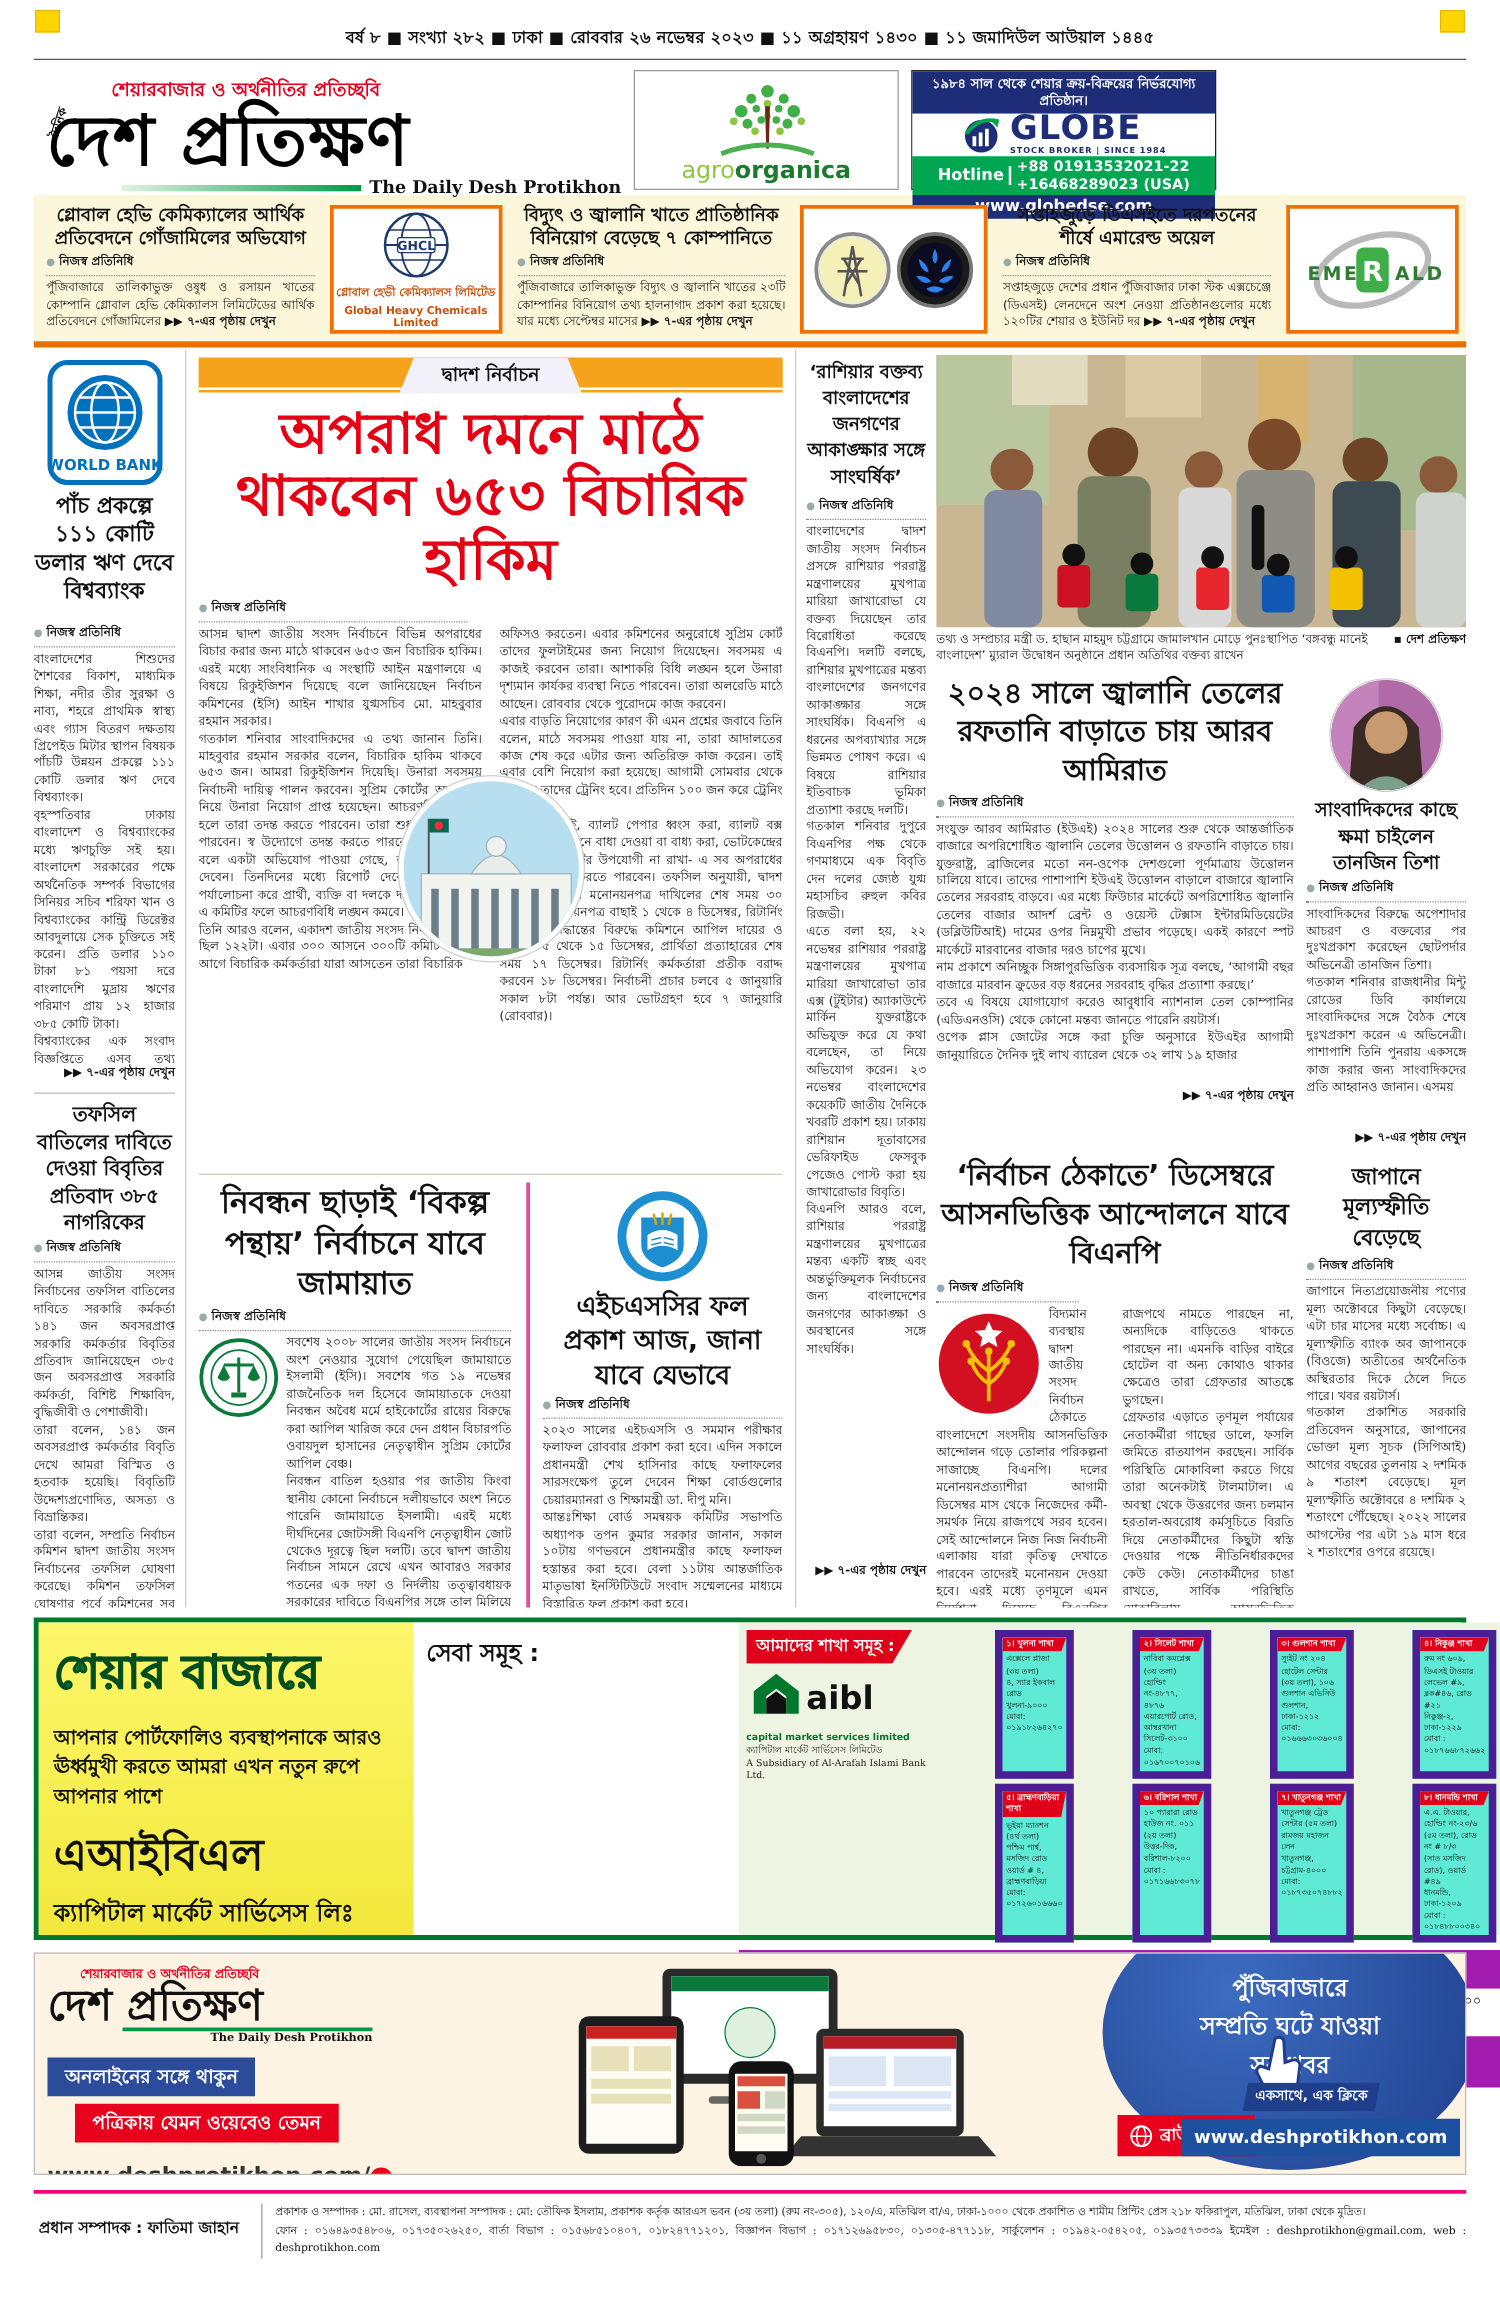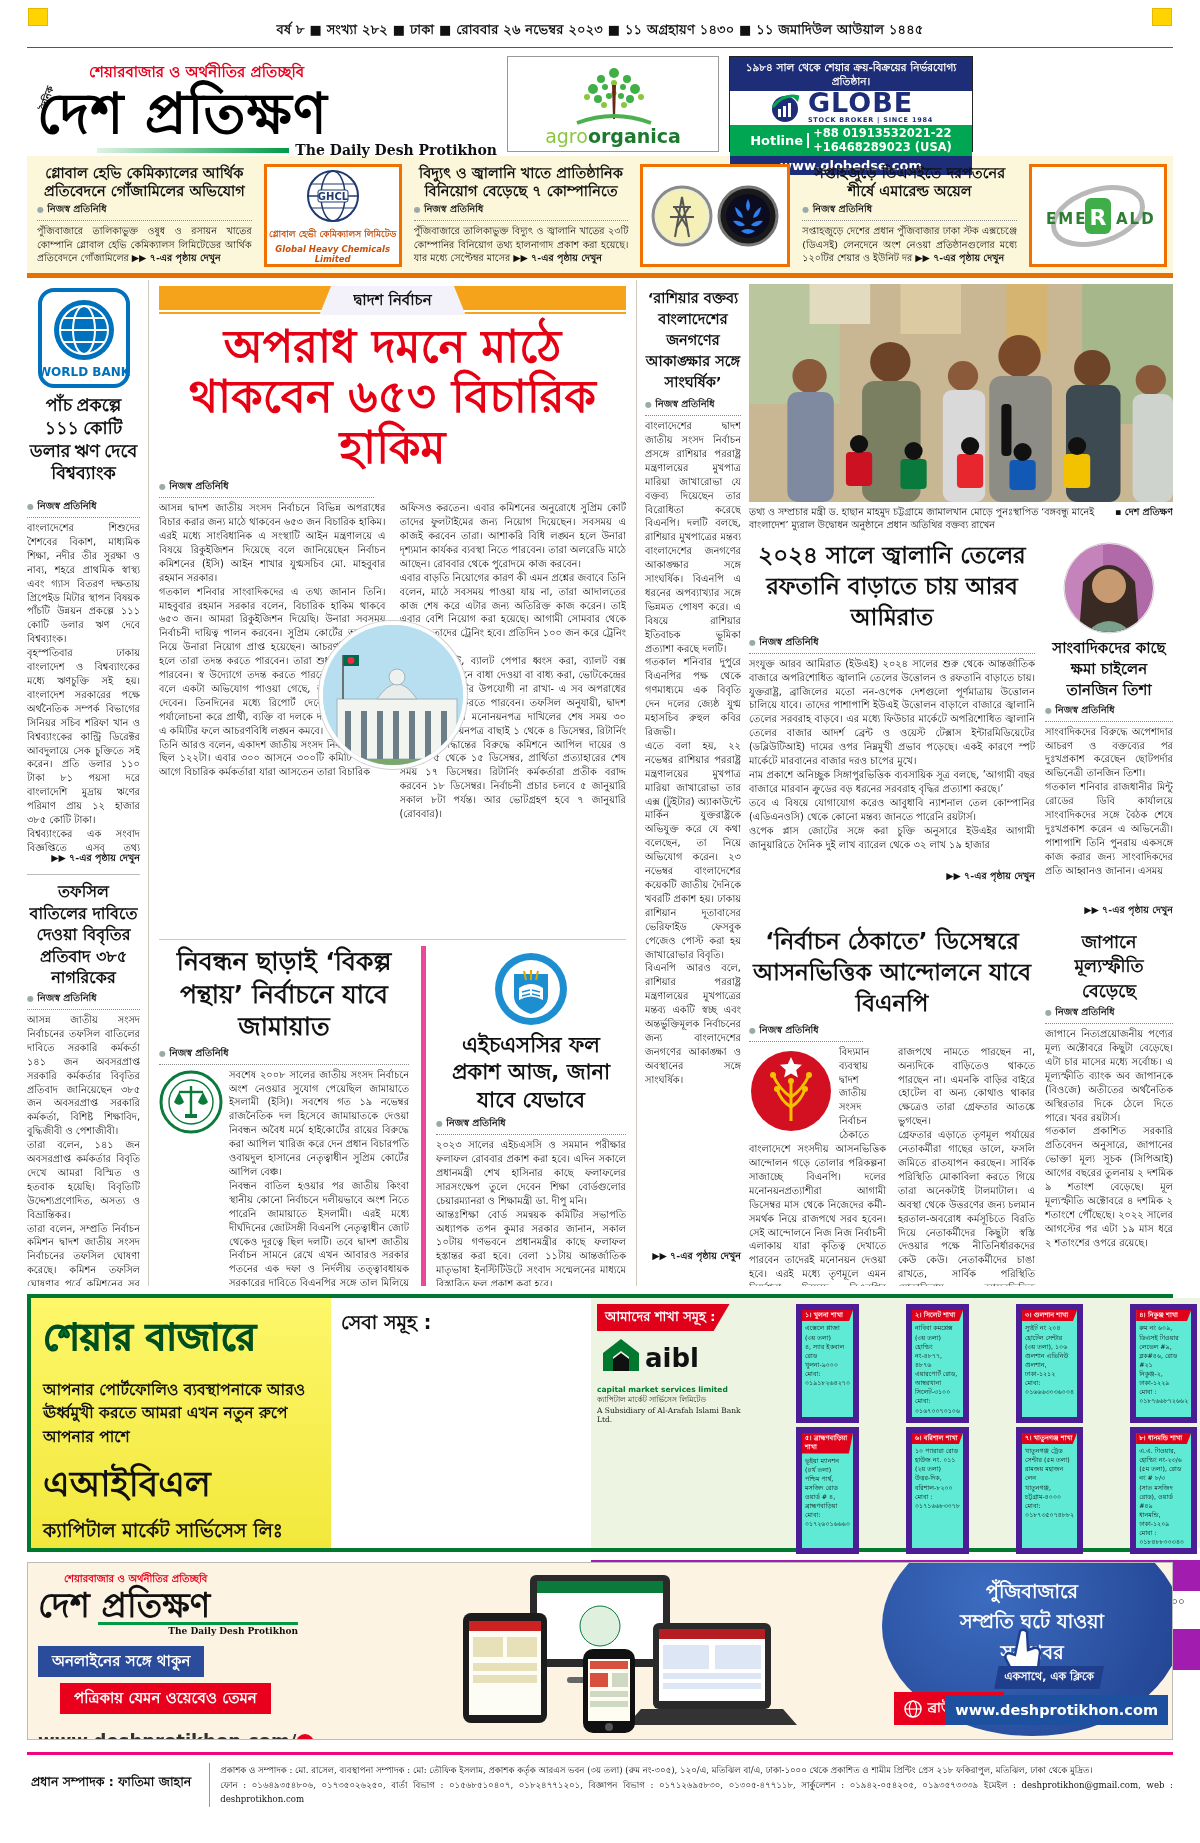--- a/index.html
+++ b/index.html
@@ -35,48 +35,48 @@
   .globead .g-hot .ph { font-size:11.5px; font-weight:bold; line-height:1.15; }
   .globead .g-web { background:#1e2d78; color:#fff; text-align:center; font-size:13px; font-weight:bold; padding:2px; }
 
   
   .teasers { background:#fcf7da; border-bottom:5px solid #e87000; display:flex; gap:8px; padding:8px 6px 6px; height:122px; }
   .tz { flex:1; min-width:0; padding:0 4px; }
   .tz h3 { font-size:14.5px; line-height:1.25; text-align:center; font-weight:bold; }
   .tz .tzbody { font-size:9.5px; line-height:1.4; text-align:justify; }
   .logobox { border:3px solid #f07000; background:#fff; width:138px; flex:none; display:flex; flex-direction:column; align-items:center; justify-content:center; gap:2px; }
   .logobox .b1 { color:#c8500a; font-size:9px; font-weight:bold; text-align:center; }
-  .logobox .b2 { color:#c8500a; font-size:8.5px; font-weight:bold; text-align:center;font-style:italic; }
+  .logobox .b2 { color:#c8500a; font-size:8.5px; font-weight:bold; text-align:center; }
   .imgbox { border:3px solid #f07000; width:150px; flex:none; background:#fff; display:flex; align-items:center; justify-content:center; gap:4px; }
   .byline { font-size:9.5px; font-weight:bold; margin:2px 0; }
   .byline .dot { color:#9aa; font-size:8px; }
   .byline.rule { border-bottom:1px dotted #888; padding-bottom:3px; margin-bottom:3px; }
   .cont { font-size:9.5px; font-weight:bold; text-align:right; white-space:nowrap; }
 
   
   .main { display:flex; gap:0; height:1006px; overflow:hidden; margin-top:2px; }
   .colL { width:122px; flex:none; padding:4px 8px 0 0; border-right:1px solid #cfcabc; }
   .colC { width:488px; flex:none; padding:0 10px; border-right:1px solid #cfcabc; }
   .colR { flex:1; min-width:0; padding:4px 0 0 8px; display:flex; gap:8px; }
   .artbody { font-size:9.8px; line-height:1.42; text-align:justify; }
   .preline { white-space:pre-line; }
 
-  .wb-h { font-size:17.5px; font-weight:bold; text-align:center; line-height:1.3; margin:6px 0 14px;font-family:Liberation Serif, serif; }
+  .wb-h { font-size:17.5px; font-weight:bold; text-align:center; line-height:1.3; margin:6px 0 14px; }
   .taf-h { font-size:16px; font-weight:bold; text-align:center; line-height:1.35; margin:6px 0 2px; }
   .colL .sep { border-top:1px solid #bbb; margin:8px 0 4px; }
 
   .kicker { background:#f5a31b; height:26px; position:relative; margin:6px 0 2px; border-bottom:2px solid #fff; box-shadow:0 2px 0 #f5a31b; }
   .kicker .kt { position:absolute; left:50%; top:0; transform:translateX(-50%); background:#f3f2fa; padding:2px 34px; font-size:15px; font-weight:bold; clip-path:polygon(8% 0,92% 0,100% 100%,0 100%); }
   .main-h { color:#e60014; font-size:45px; font-weight:bold; text-align:center; line-height:1.12; margin:10px 0 6px; }
   .mainbody-wrap { position:relative; }
   .mainbody { display:flex; gap:14px; }
   .mainbody > div { flex:1; }
   .mosque { position:absolute; left:50%; top:120px; transform:translateX(-50%); width:148px; height:148px; border-radius:50%; border:4px solid #fff; box-shadow:0 0 0 1px #ccc; overflow:hidden; background:#bfe3f2; }
   .cbot { display:flex; gap:12px; border-top:1px solid #cfcabc; margin-top:8px; padding-top:6px; height:420px; overflow:hidden; }
-  .jam { width:55%; } .hsc { width:45%; border-left:5px solid #ec4899; padding-left:10px; }
+  .jam { width:55%; } .hsc { width:45%; border-left:3px solid #ec4899; padding-left:10px; }
   .jam-h { font-size:25px; font-weight:bold; text-align:center; line-height:1.3; }
   .hsc-h { font-size:21px; font-weight:bold; text-align:center; line-height:1.3; margin-top:4px; }
 
   .rus { width:96px; flex:none; }
   .rus-h { font-size:14.5px; font-weight:bold; text-align:center; line-height:1.45; margin:4px 0; }
   .rgrid { flex:1; min-width:0; display:grid; grid-template-columns:1fr 128px; grid-template-rows:auto auto 1fr; gap:6px 10px; }
   .photo { grid-column:1 / span 2; }
   .photo .cap { font-size:9.5px; line-height:1.4; margin-top:3px; }
   .photo .cred { float:right; font-weight:bold; }
   .uae-h { font-size:23px; font-weight:bold; text-align:center; line-height:1.35; margin:2px 0; }

